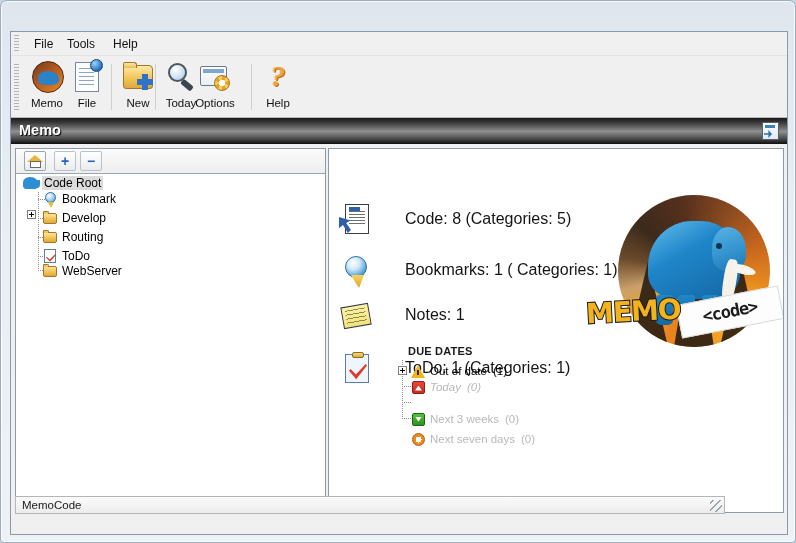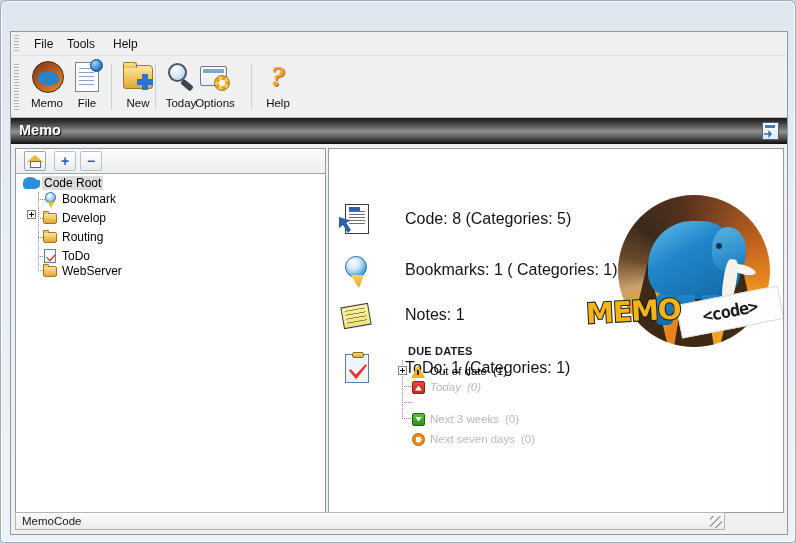--- a/index.html
+++ b/index.html
@@ -574,21 +574,21 @@
     font-size:28px; font-weight:bold; color:#f2b31c;
     -webkit-text-stroke: 2px #1b1b1b;
     paint-order: stroke fill;
     font-family:"DejaVu Sans", sans-serif;
     letter-spacing:-1px;
     transform: rotate(-3deg);
   }
 
   
   #statusbar {
-    position:absolute; left:4px; bottom:4px;
+    position:absolute; left:4px; bottom:20px;
     width: 710px; height: 18px;
     background: linear-gradient(180deg,#fbfbfb 0%, #ececec 100%);
     border: 1px solid #b5b5b5;
     box-sizing:border-box;
     text-decoration:underline;
   }
   #statusbar-text {
     position:absolute; left:6px; top:2px;
     font-size:11.5px; color:#1a1a1a;
   }

